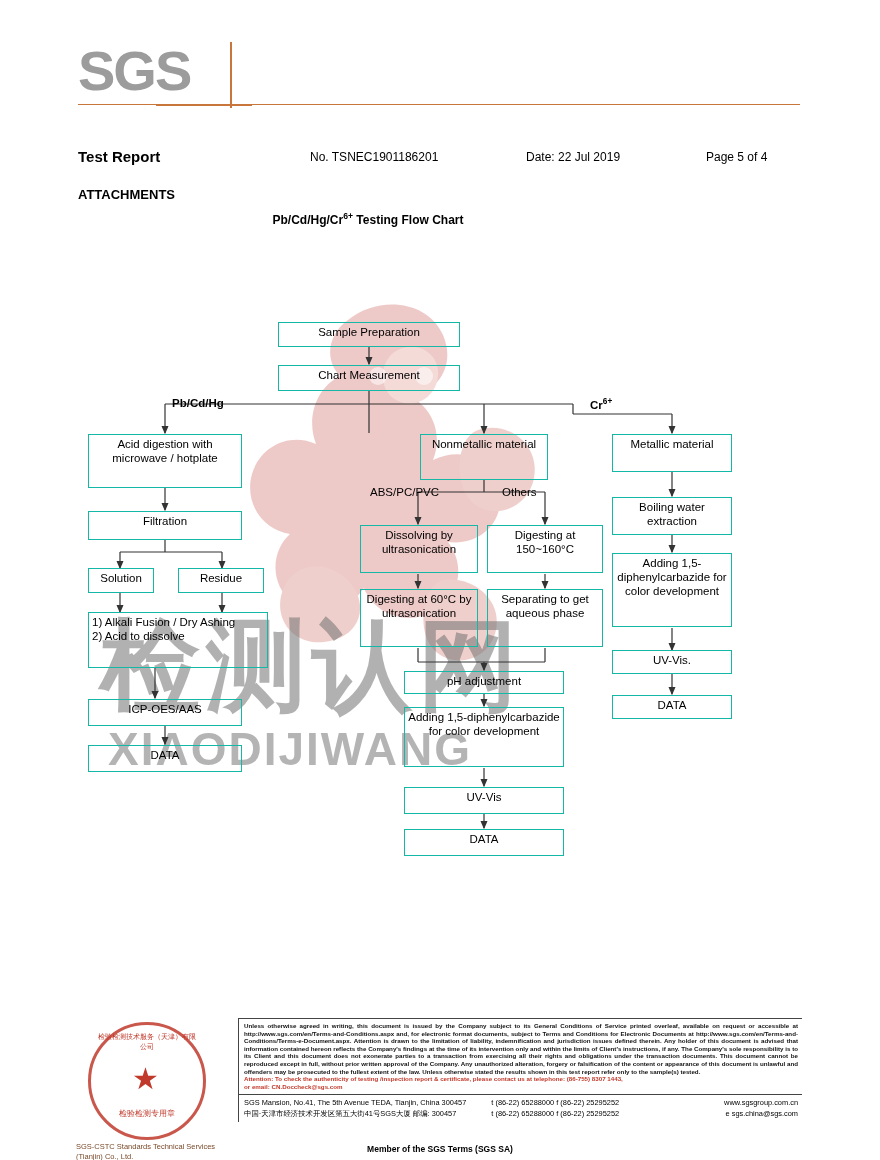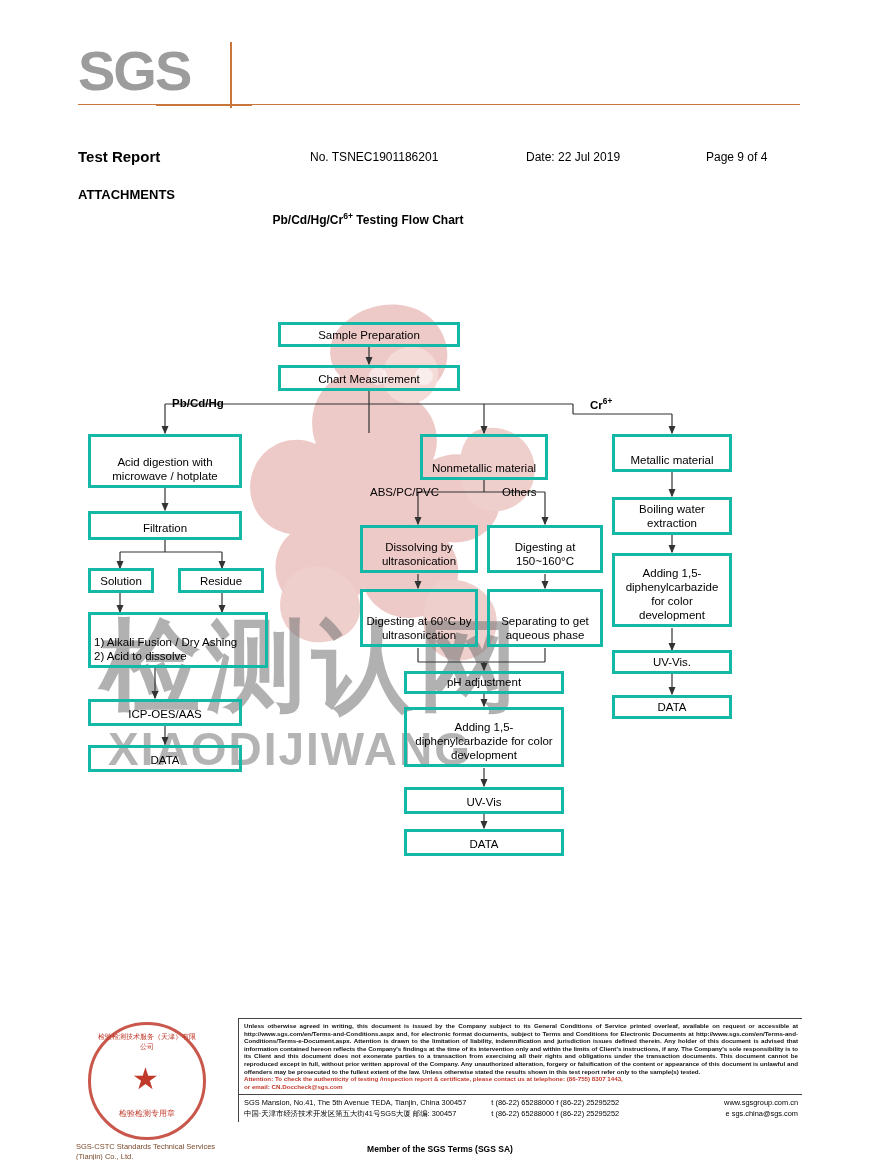--- a/index.html
+++ b/index.html
@@ -159,27 +159,27 @@
   #flow {
     position: absolute;
     left: 0;
     top: 0;
     width: 880px;
     height: 1160px;
     pointer-events: none;
   }
   .node {
     position: absolute;
-    border: 3px solid #14b8a6;
+    border: 1px solid #14b8a6;
     background: transparent;
     font-size: 11.5px;
     line-height: 14px;
     text-align: center;
     display: flex;
-    align-items: flex-end;
+    align-items: flex-start;
     justify-content: center;
     box-sizing: border-box;
     padding: 2px 3px;
   }
   .edge-label {
     position: absolute;
     font-size: 11.5px;
     font-weight: bold;
   }
   .plain-label {
@@ -288,21 +288,21 @@
   <div class="word">SGS</div>
   <div class="rule-v"></div>
   <div class="rule-h"></div>
 </div>
 <div class="header-line"></div>
 
 <div class="report-row">
   <div class="report-title">Test Report</div>
   <div class="report-no">No. TSNEC1901186201</div>
   <div class="report-date">Date: 22 Jul 2019</div>
-  <div class="report-page">Page 9 of 4</div>
+  <div class="report-page">Page 5 of 4</div>
 </div>
 
 <div class="attachments">ATTACHMENTS</div>
 
 <div class="chart-title">
   <span>Pb/Cd/Hg/Cr</span><sup>6+</sup><span> Testing Flow Chart</span>
 </div>
 
 <div class="note1">
 </div>

